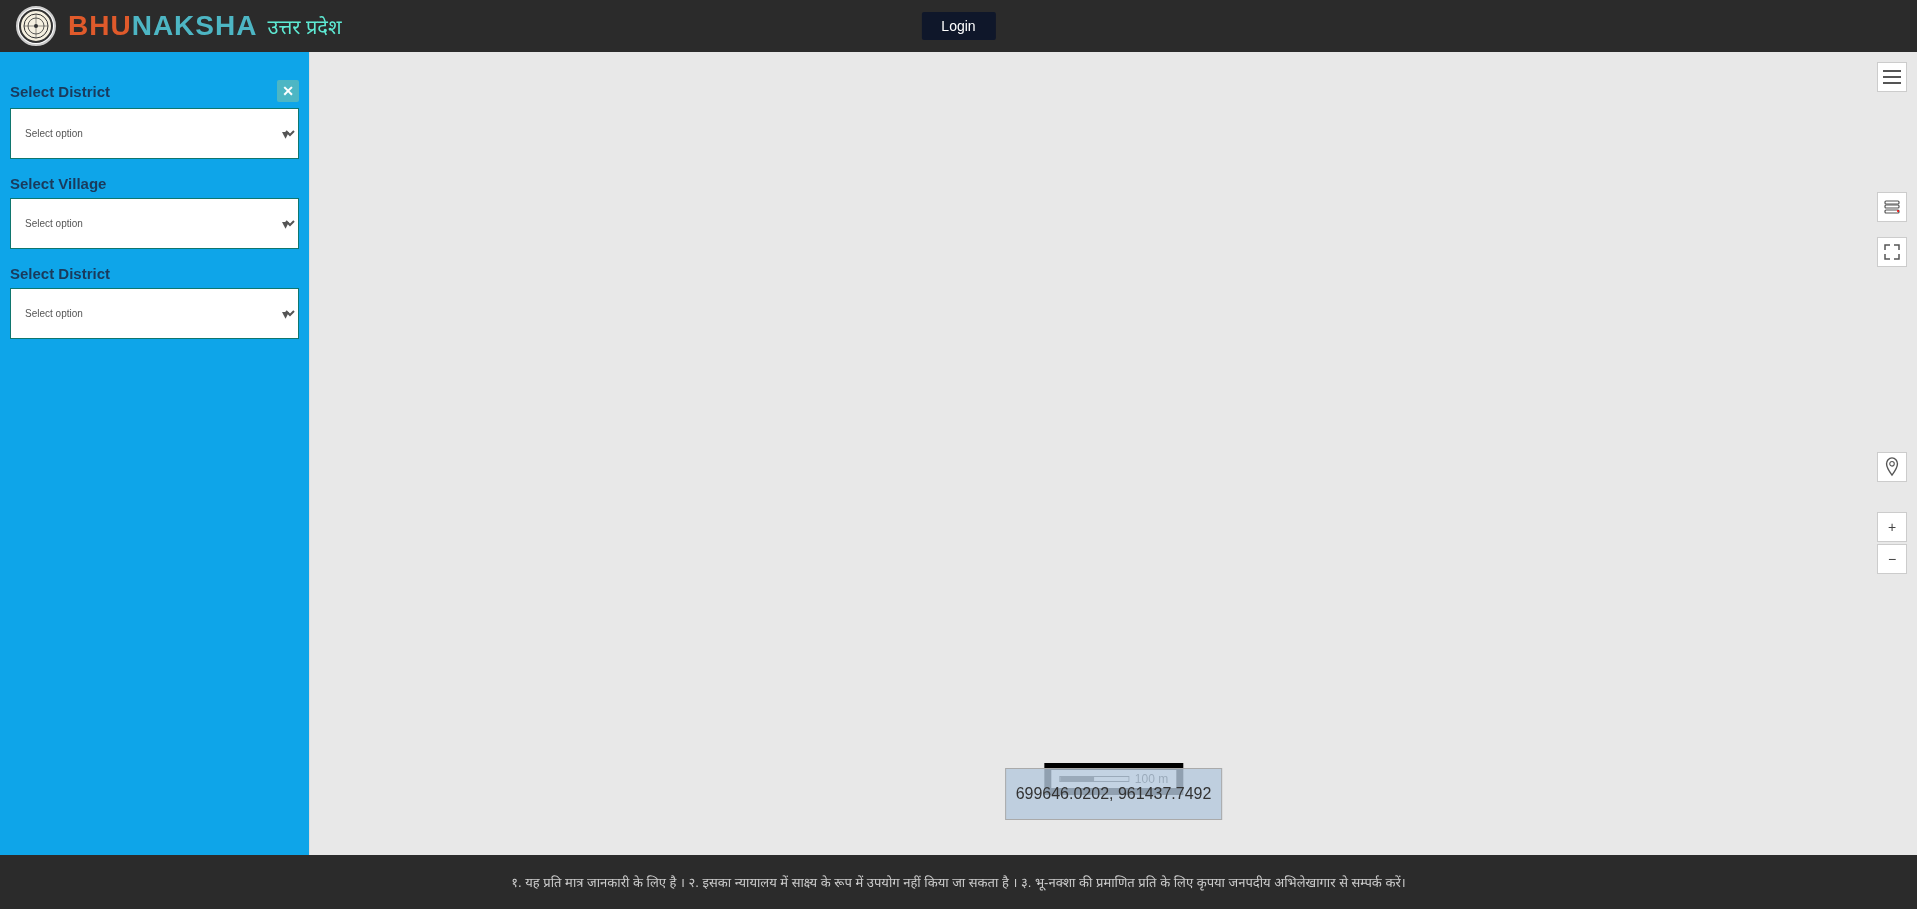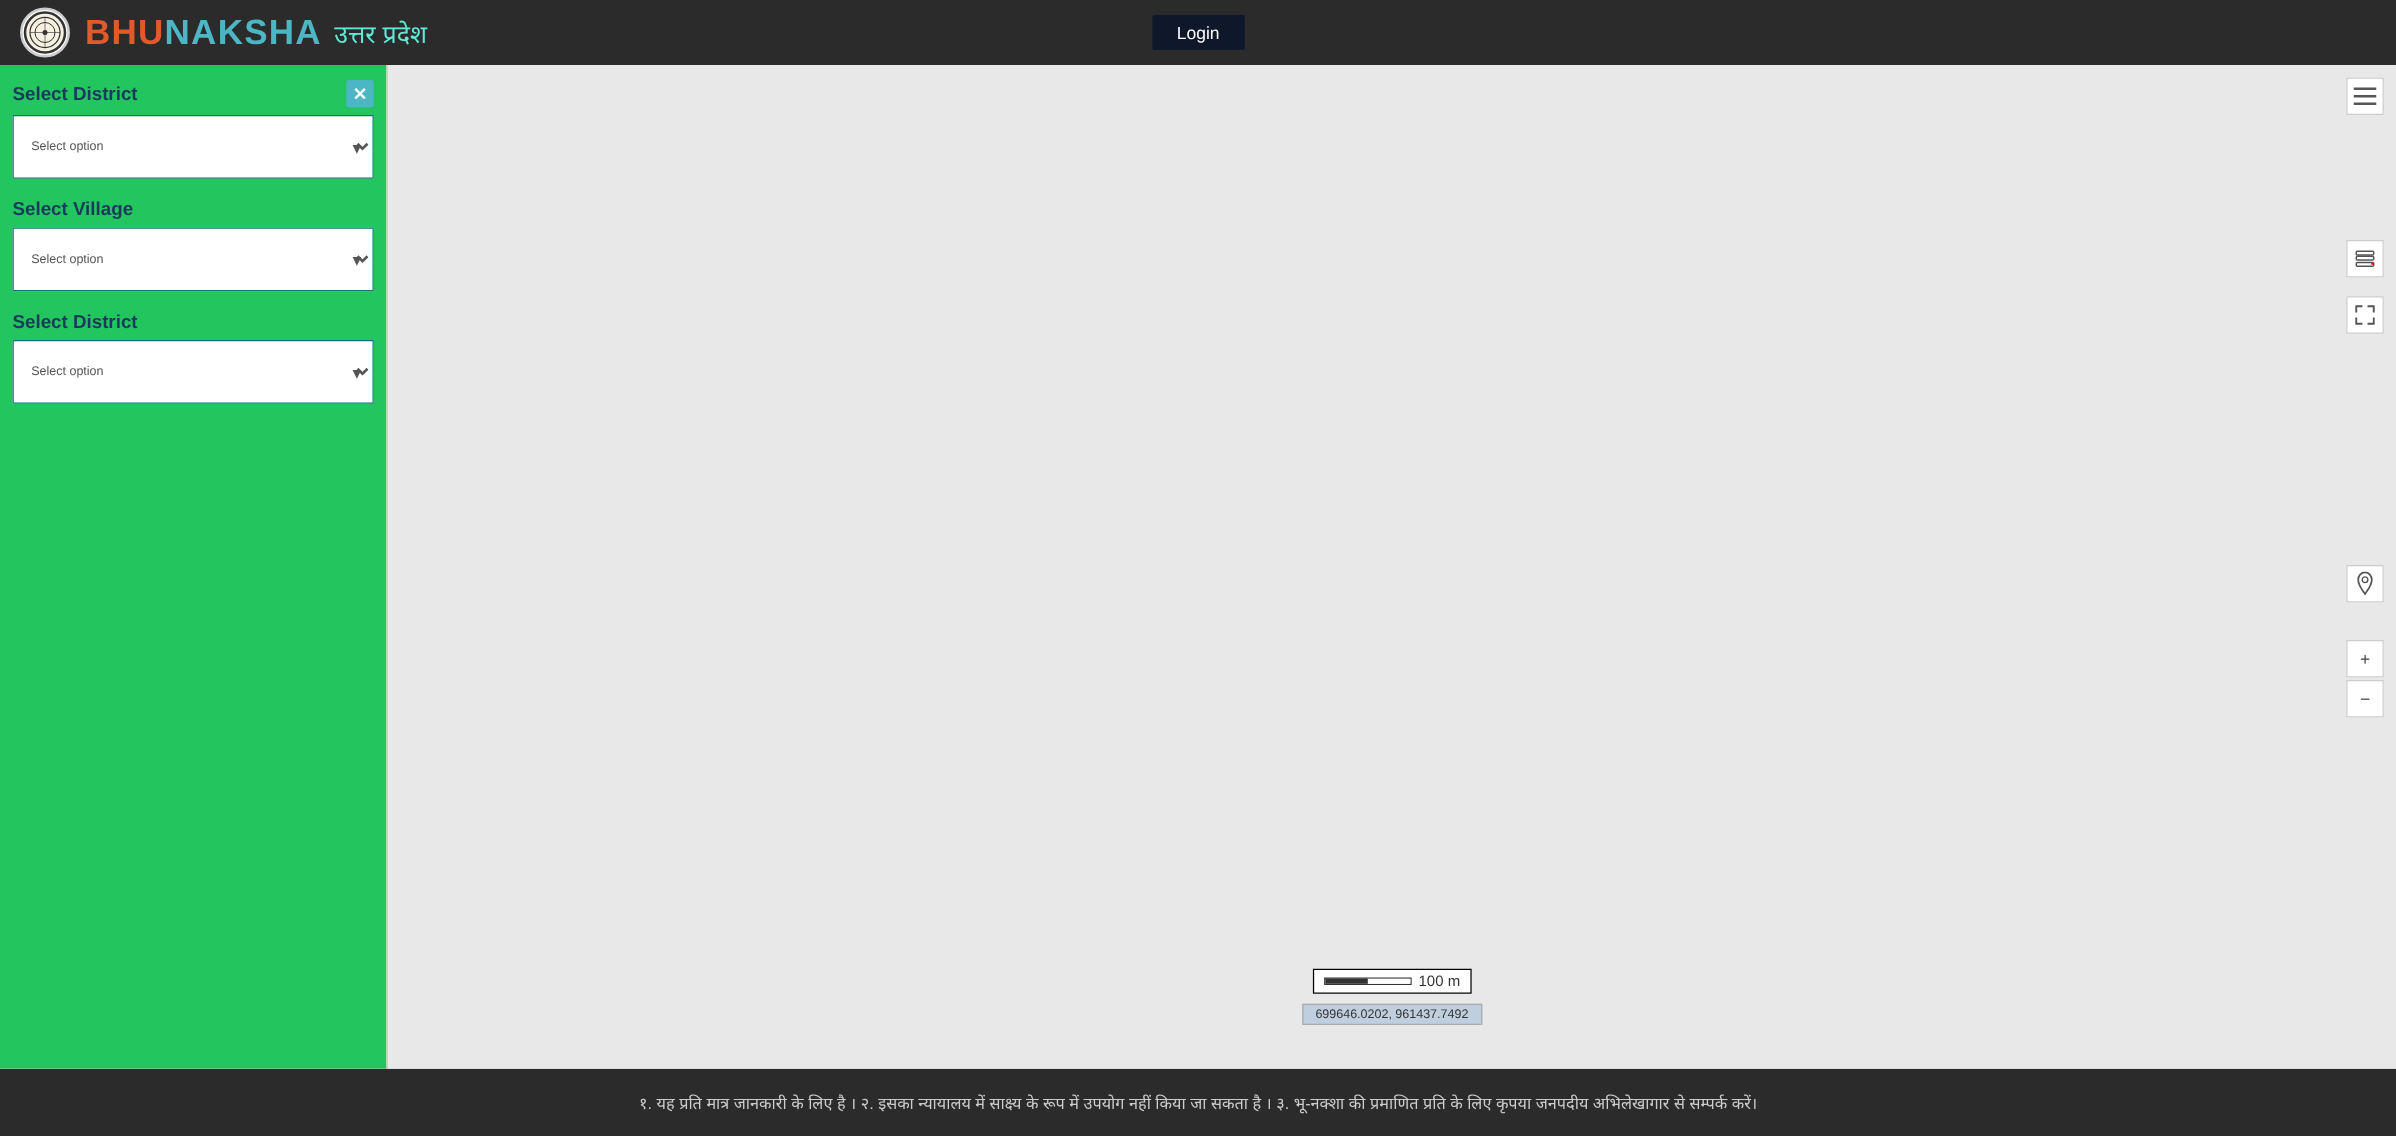--- a/index.html
+++ b/index.html
@@ -68,23 +68,23 @@
     
     .main-content {
       display: flex;
       flex: 1;
       overflow: hidden;
     }
 
     
     .sidebar {
       width: 310px;
-      background: #22c55e;
+      background: #0ea5e9;
       flex-shrink: 0;
-      padding: 12px 10px;
+      padding: 28px 10px;
       border-right: 1px solid #ddd;
       position: relative;
       z-index: 10;
     }
     .sidebar-section {
       margin-bottom: 16px;
     }
     .sidebar-section-title {
       font-size: 15px;
       font-weight: bold;
@@ -193,37 +193,37 @@
       left: 50%;
       transform: translateX(-50%);
       display: flex;
       flex-direction: column;
       align-items: center;
     }
     .scale-bar {
       display: flex;
       align-items: center;
       background: white;
-      border: 1px solid #000000;
+      border: 7px solid #000000;
       padding: 2px 8px;
       font-size: 12px;
       color: #333;
       min-width: 100px;
       justify-content: center;
     }
 
     .coordinates-bar {
       position: absolute;
       bottom: 35px;
       left: 50%;
       transform: translateX(-50%);
       background: rgba(180, 200, 220, 0.8);
       border: 1px solid #aaa;
-      padding: 2px 10px;
-      font-size: 10px;
+      padding: 16px 10px;
+      font-size: 16px;
       color: #333;
       white-space: nowrap;
       text-align: right;
     }
 
     
     .footer {
       background: #2b2b2b;
       color: #ccc;
       font-size: 13px;

